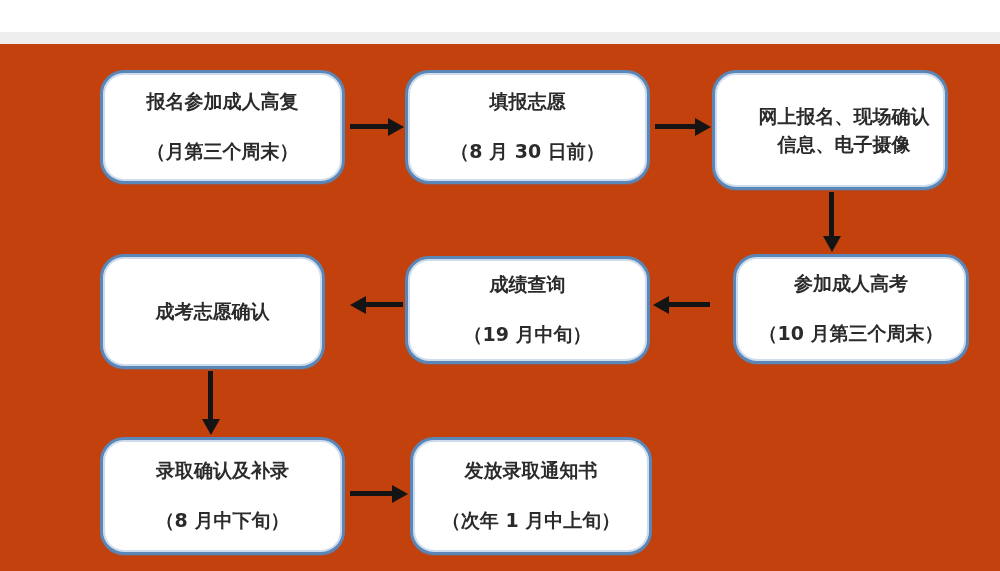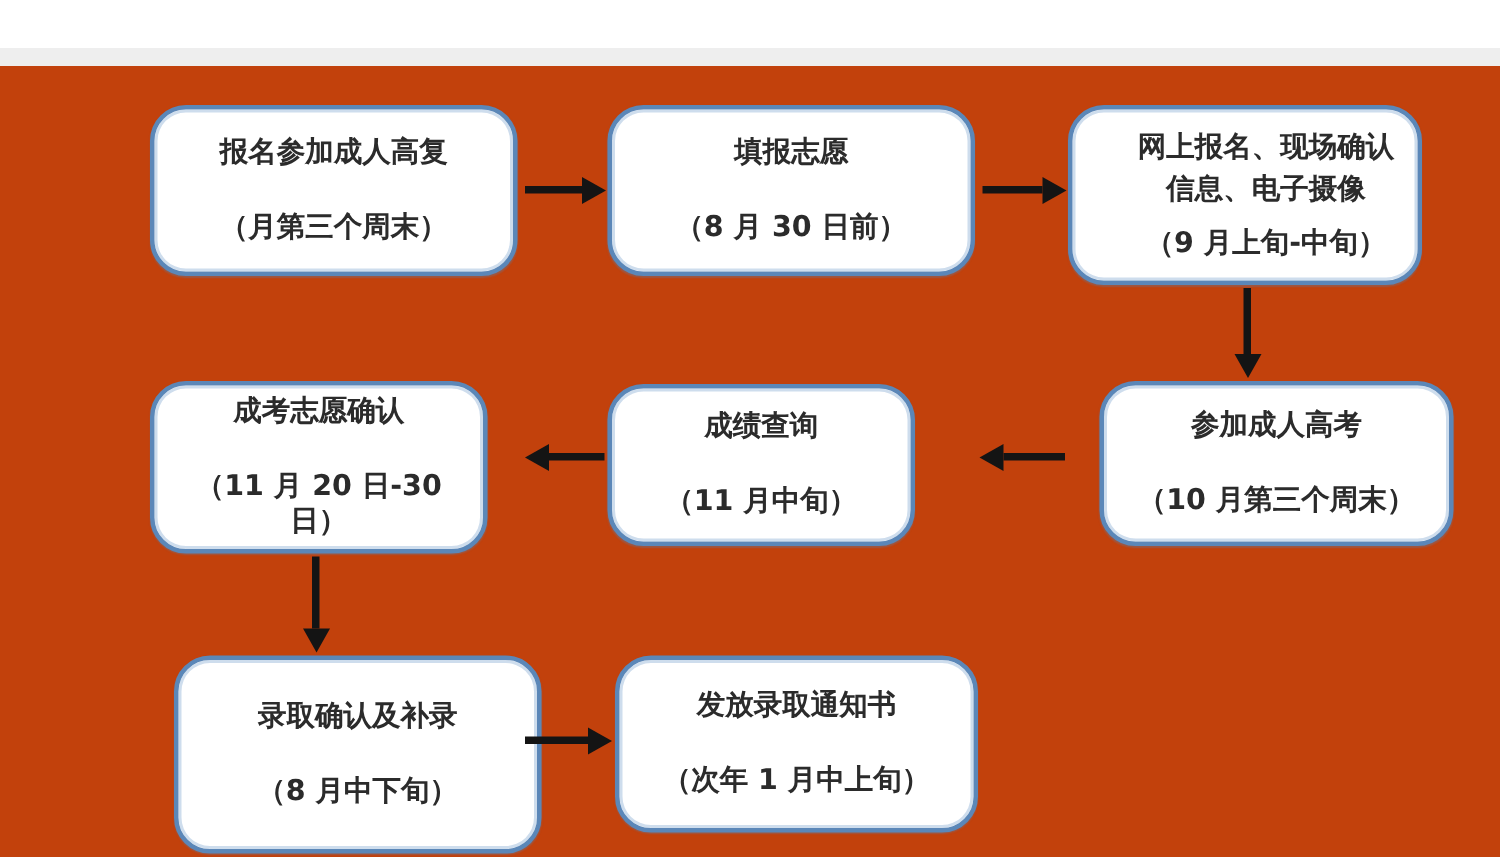--- a/index.html
+++ b/index.html
@@ -67,23 +67,23 @@
     bottom:-16px; left:50%; transform:translateX(-50%);
     border-left:9px solid transparent;
     border-right:9px solid transparent;
     border-top:16px solid #141414;
   }
   
   .b1{ left:100px; top:38px;  width:245px; height:114px; }
   .b2{ left:405px; top:38px;  width:245px; height:114px;text-align:center; }
   .b3{ left:712px; top:38px;  width:236px; height:120px; }
   .b4{ left:733px; top:222px; width:236px; height:110px; }
-  .b5{ left:405px; top:224px; width:205px; height:108px; }
+  .b5{ left:405px; top:224px; width:245px; height:108px; }
   .b6{ left:100px; top:222px; width:225px; height:115px; }
-  .b7{ left:116px; top:405px; width:245px; height:132px; }
+  .b7{ left:100px; top:405px; width:245px; height:118px; }
   .b8{ left:410px; top:405px; width:242px; height:118px;align-items:center; }
   
   .a1{ left:350px; top:92px;  width:38px; }
   .a2{ left:655px; top:92px;  width:40px; }
   .a3{ left:829px; top:160px; height:44px; }
   .a4{ left:669px; top:270px; width:41px; }
   .a5{ left:366px; top:270px; width:37px; }
   .a6{ left:208px; top:339px; height:48px; }
   .a7{ left:350px; top:459px; width:42px; }
 </style>
@@ -98,36 +98,34 @@
     <div>（月第三个周末）</div>
   </div>
 
   <div class="box b2">
     <div>填报志愿</div>
     <div>（8 月 30 日前）</div>
   </div>
 
   <div class="box b3 tight">
     <div>网上报名、现场确认信息、电子摄像</div>
-    <div>（9 月上旬-中旬）</div>
   </div>
 
   <div class="box b4">
     <div>参加成人高考</div>
     <div>（10 月第三个周末）</div>
   </div>
 
   <div class="box b5">
     <div>成绩查询</div>
-    <div>（11 月中旬）</div>
+    <div>（19 月中旬）</div>
   </div>
 
   <div class="box b6">
     <div>成考志愿确认</div>
-    <div>（11 月 20 日-30 日）</div>
   </div>
 
   <div class="box b7">
     <div>录取确认及补录</div>
     <div>（8 月中下旬）</div>
   </div>
 
   <div class="box b8">
     <div>发放录取通知书</div>
     <div>（次年 1 月中上旬）</div>

